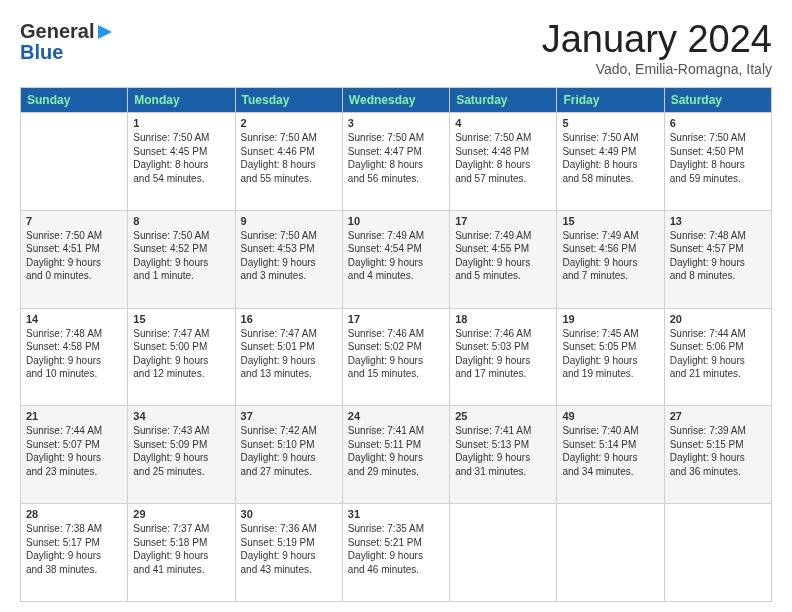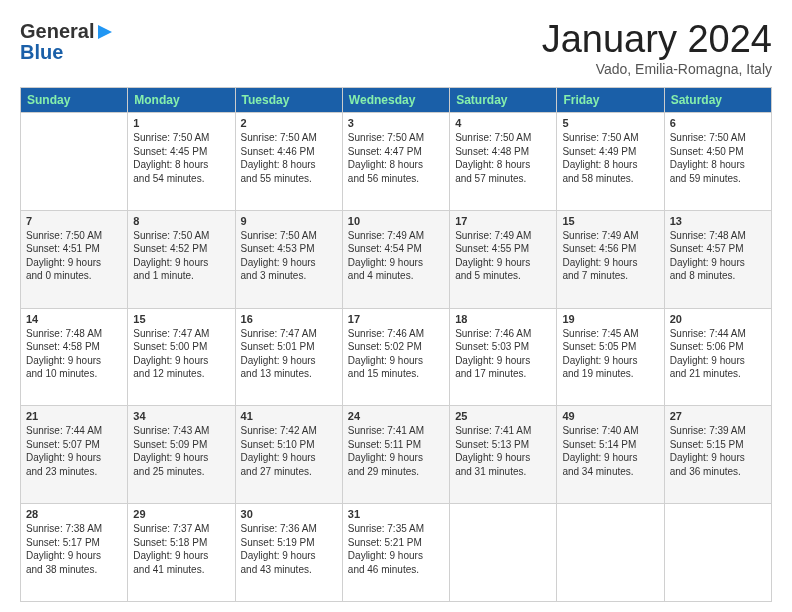--- a/index.html
+++ b/index.html
@@ -196,21 +196,21 @@
         <tr>
           <td>
             <span class="day-number">21</span>
             <div class="day-info">Sunrise: 7:44 AM<br>Sunset: 5:07 PM<br>Daylight: 9 hours<br>and 23 minutes.</div>
           </td>
           <td>
             <span class="day-number">34</span>
             <div class="day-info">Sunrise: 7:43 AM<br>Sunset: 5:09 PM<br>Daylight: 9 hours<br>and 25 minutes.</div>
           </td>
           <td>
-            <span class="day-number">41</span>
+            <span class="day-number">37</span>
             <div class="day-info">Sunrise: 7:42 AM<br>Sunset: 5:10 PM<br>Daylight: 9 hours<br>and 27 minutes.</div>
           </td>
           <td>
             <span class="day-number">24</span>
             <div class="day-info">Sunrise: 7:41 AM<br>Sunset: 5:11 PM<br>Daylight: 9 hours<br>and 29 minutes.</div>
           </td>
           <td>
             <span class="day-number">25</span>
             <div class="day-info">Sunrise: 7:41 AM<br>Sunset: 5:13 PM<br>Daylight: 9 hours<br>and 31 minutes.</div>
           </td>

